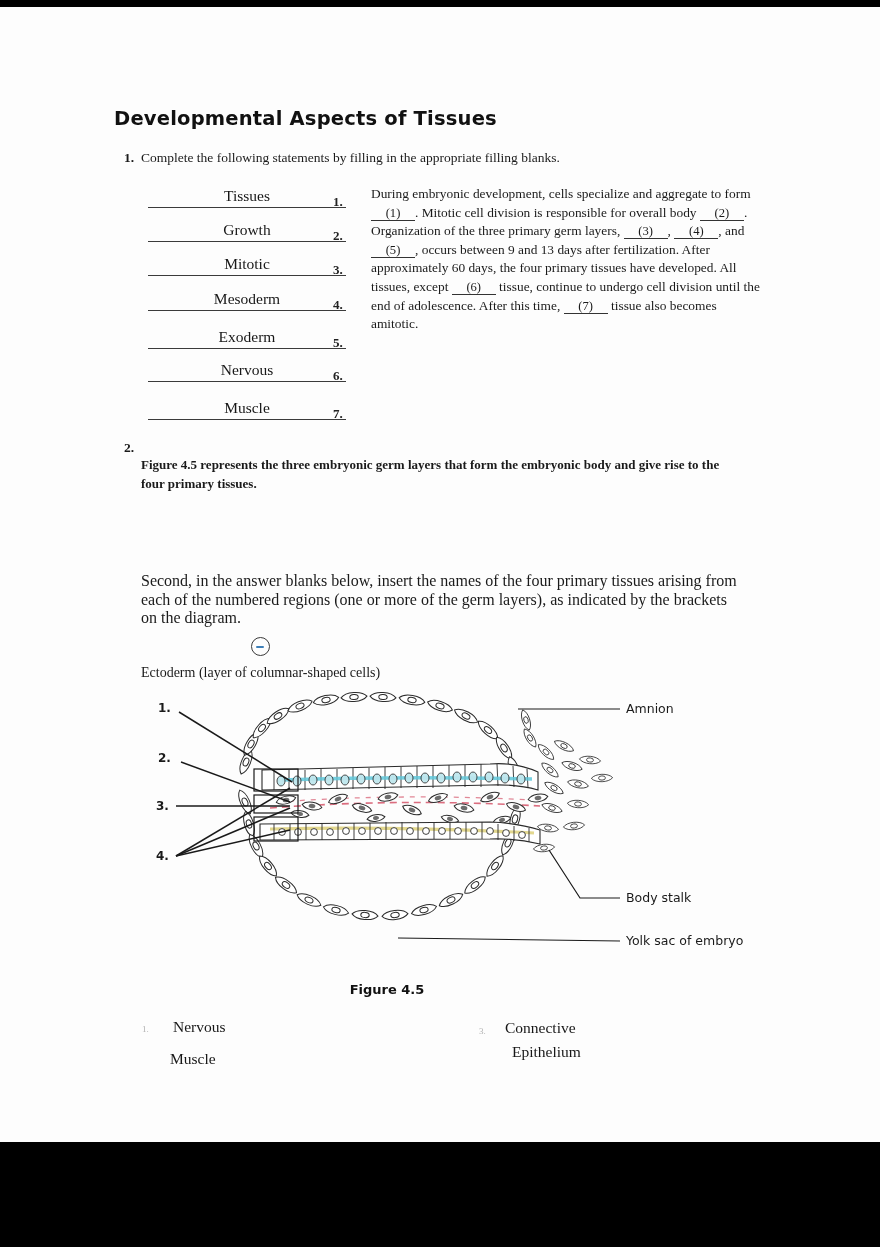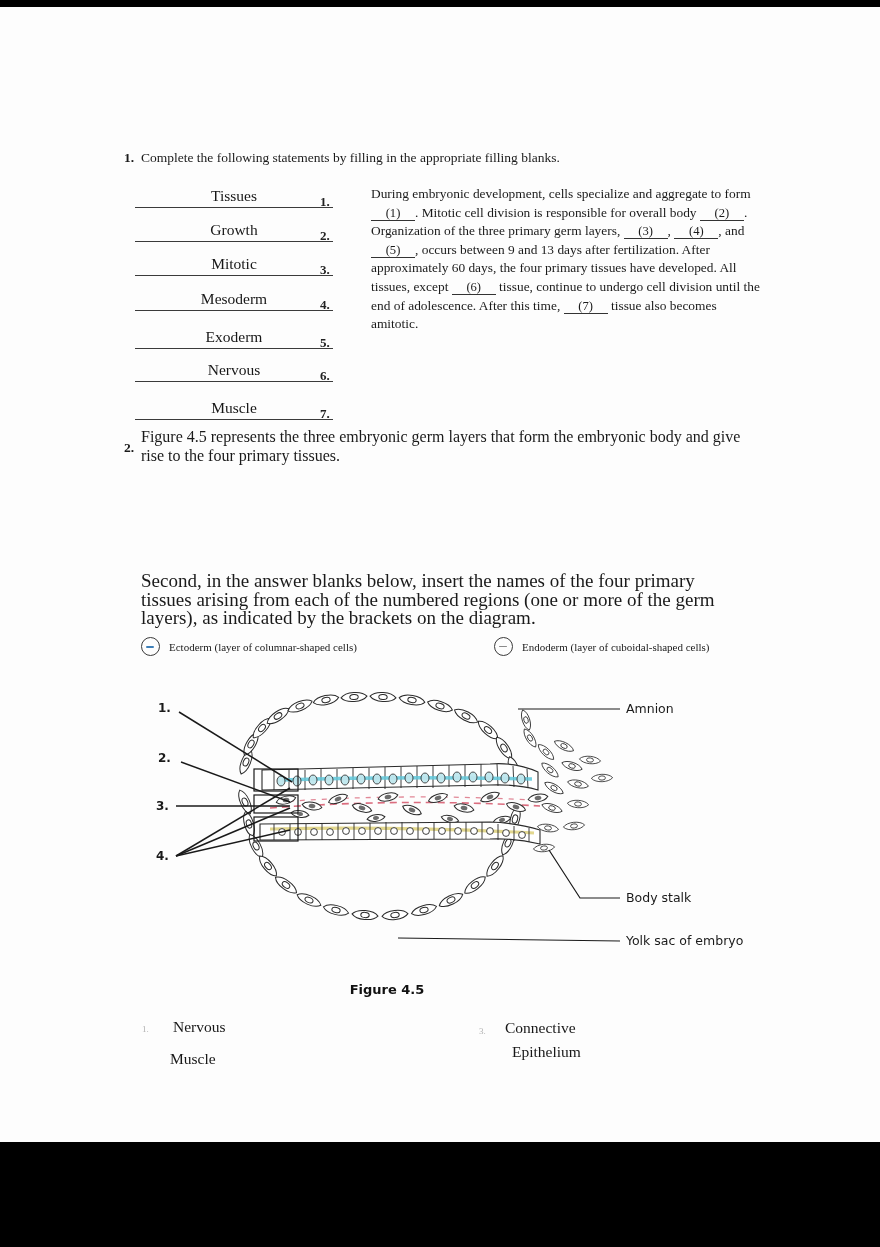--- a/index.html
+++ b/index.html
@@ -66,21 +66,21 @@
     position: absolute;
     left: 141px;
     top: 150px;
     font-size: 13.5px;
     width: 620px;
   }
 
   
   .blank-row {
     position: absolute;
-    left: 135px;
+    left: 148px;
     width: 215px;
     height: 30px;
   }
   .blank-line {
     position: absolute;
     left: 0;
     bottom: 0;
     width: 198px;
     height: 0;
     border-bottom: 1.3px solid #3b3b3b;
@@ -127,49 +127,51 @@
   .q2-num {
     position: absolute;
     left: 124px;
     top: 440px;
     font-size: 13.5px;
     font-weight: bold;
   }
   .q2-text {
     position: absolute;
     left: 141px;
-    top: 428px;
+    top: 456px;
     width: 600px;
-    font-size: 16px;
+    font-size: 13px;
     line-height: 18.5px;
+    font-weight: bold;
   }
   .q2-p2 {
     position: absolute;
     left: 141px;
     top: 491px;
     width: 600px;
     font-size: 13.5px;
     line-height: 18.5px;
   }
   .q2-p3 {
     position: absolute;
     left: 141px;
     top: 572px;
     width: 600px;
-    font-size: 19px;
+    font-size: 16px;
     line-height: 18.5px;
   }
 
   
   .cc {
     position: absolute;
-    font-size: 11px;
+    font-size: 14px;
     display: flex;
     align-items: center;
     gap: 9px;
+    flex-direction: column;
   }
   .cc-ecto { left: 141px; top: 637px; }
   .cc-meso { left: 141px; top: 664px; }
   .cc-endo { left: 494px; top: 637px; }
   .cc-circle {
     width: 17px;
     height: 17px;
     border: 1.3px solid #3a3a3a;
     border-radius: 50%;
     position: relative;
@@ -229,20 +231,21 @@
   .ba2-a    { left: 505px; top: 1019px; }
   .ba2-b    { left: 512px; top: 1043px; }
 </style>
 </head>
 <body>
 
 <div class="page">
   <div class="band-top"></div>
   <div class="paper"></div>
 
+  <div class="doc-title">Developmental Aspects of Tissues</div>
 
   <div class="q1-num">1.</div>
   <div class="q1-text">Complete the following statements by filling in the appropriate filling blanks.</div>
 
   <div class="blank-row" style="top:178px">
     <div class="blank-answer">Tissues</div>
     <div class="blank-line"></div>
     <div class="blank-index">1.</div>
   </div>
   <div class="blank-row" style="top:212px">
@@ -278,24 +281,20 @@
 
   <div class="q1-para"><span>During embryonic development, cells specialize and aggregate to form</span> <span class="fill">(1)</span><span>. Mitotic cell division is responsible for overall body</span> <span class="fill">(2)</span><span>. Organization of the three primary germ layers,</span> <span class="fill">(3)</span><span>,</span> <span class="fill">(4)</span><span>, and</span> <span class="fill">(5)</span><span>, occurs between 9 and 13 days after fertilization. After approximately 60 days, the four primary tissues have developed. All tissues, except</span> <span class="fill">(6)</span> <span>tissue, continue to undergo cell division until the end of adolescence. After this time,</span> <span class="fill">(7)</span> <span>tissue also becomes amitotic.</span></div>
 
   <div class="q2-num">2.</div>
   <div class="q2-text">Figure 4.5 represents the three embryonic germ layers that form the embryonic body and give rise to the four primary tissues.</div>
   <div class="q2-p3">Second, in the answer blanks below, insert the names of the four primary tissues arising from each of the numbered regions (one or more of the germ layers), as indicated by the brackets on the diagram.</div>
 
   <div class="cc cc-ecto">
     <span class="cc-circle blue"></span>
     <span>Ectoderm (layer of columnar-shaped cells)</span>
-  </div>
-  <div class="cc cc-endo">
-    <span class="cc-circle none"></span>
-    <span>Endoderm (layer of cuboidal-shaped cells)</span>
   </div>
 
   <div class="figure-wrap">
     <svg class="figure-svg" width="620" height="275" viewBox="0 0 620 275" xmlns="http://www.w3.org/2000/svg">
       <defs>
         <g id="flatcell">
           <path d="M-13,0 C-8,-6 8,-6 13,0 C8,6 -8,6 -13,0 Z" fill="#ffffff" stroke="#2b2b2b" stroke-width="1"></path>
           <ellipse cx="0" cy="0" rx="4.2" ry="2.6" fill="#ffffff" stroke="#2b2b2b" stroke-width="1"></ellipse>
         </g>
       </defs>

